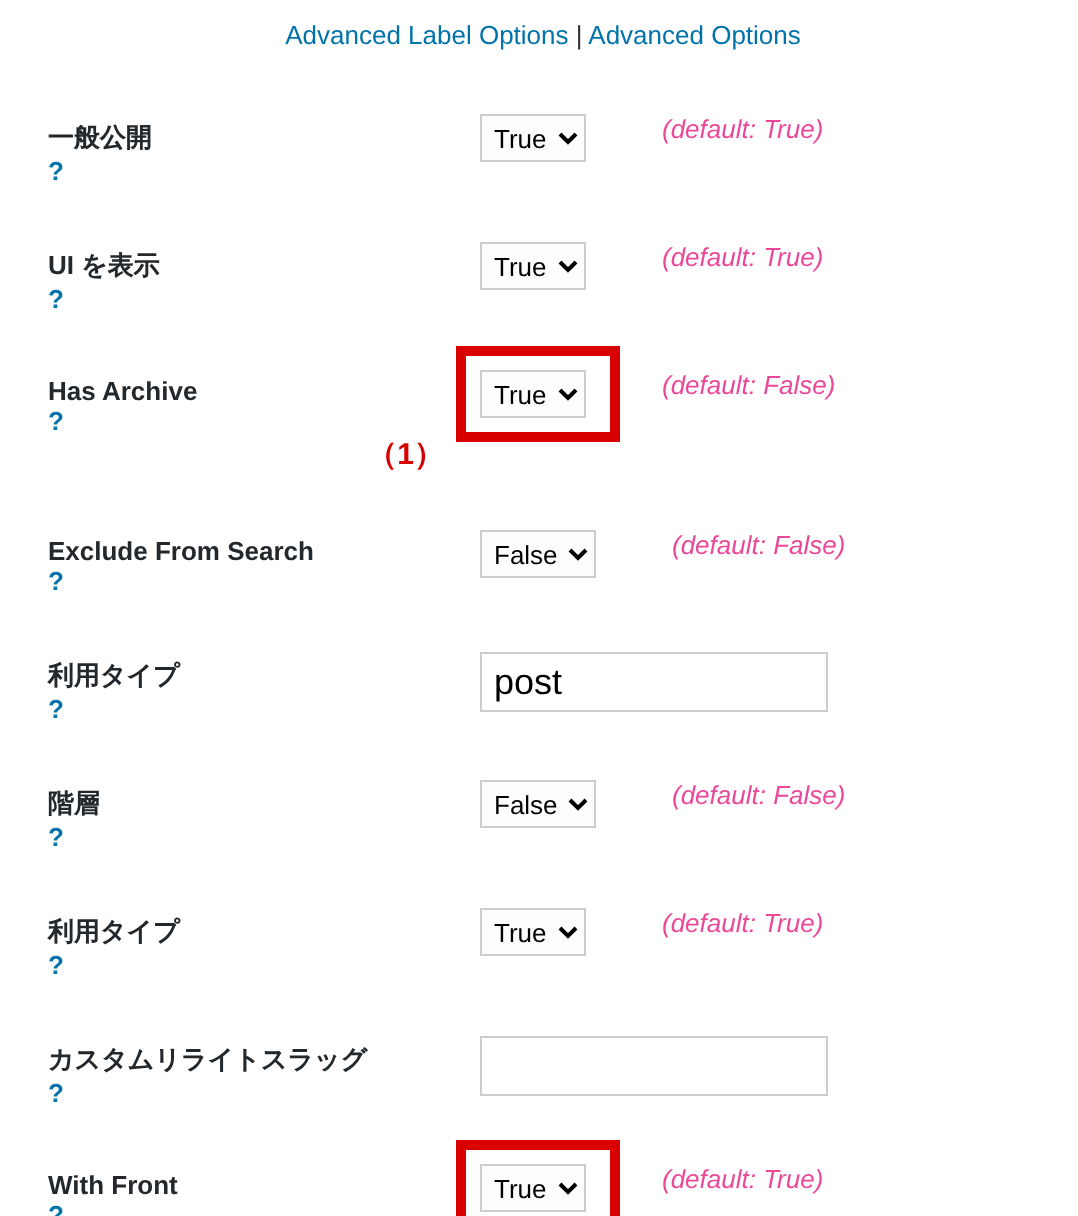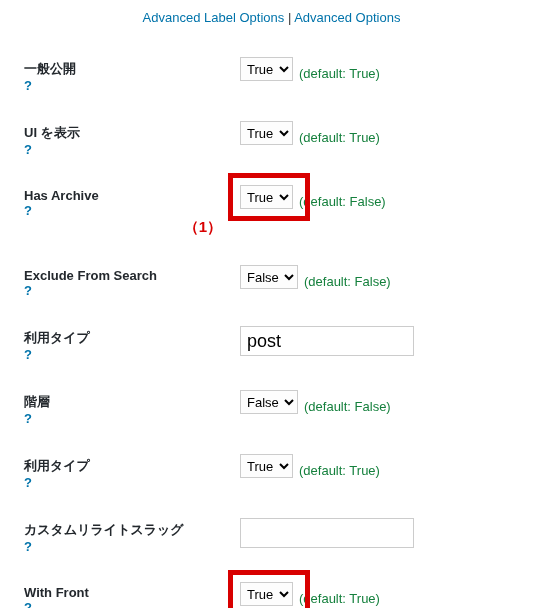--- a/index.html
+++ b/index.html
@@ -52,41 +52,43 @@
     font-weight: bold;
     font-size: 15px;
     margin-left: auto;
     margin-right: 18px;
   }
   .field-col {
     flex: 1;
     position: relative;
     display: flex;
     flex-wrap: wrap;
-    align-items: flex-end;
+    align-items: flex-start;
+    gap: 32px;
   }
   select {
     font-size: 13px;
     padding: 1px 2px;
     height: 24px;
     border: 1px solid #ccc;
     background: #fdfdfd;
   }
   input[type=text] {
     font-size: 18px;
     padding: 3px 6px;
     height: 22px;
     width: 160px;
     border: 1px solid #ccc;
     box-sizing: content-box;
   }
   .hint {
-    color: #15803d;
+    color: #ec4899;
     font-size: 13px;
     margin-left: 6px;
+    font-style: italic;
   }
   .redbox {
     position: absolute;
     border: 5px solid #d80000;
     pointer-events: none;
   }
 </style>
 </head>
 <body>
 

